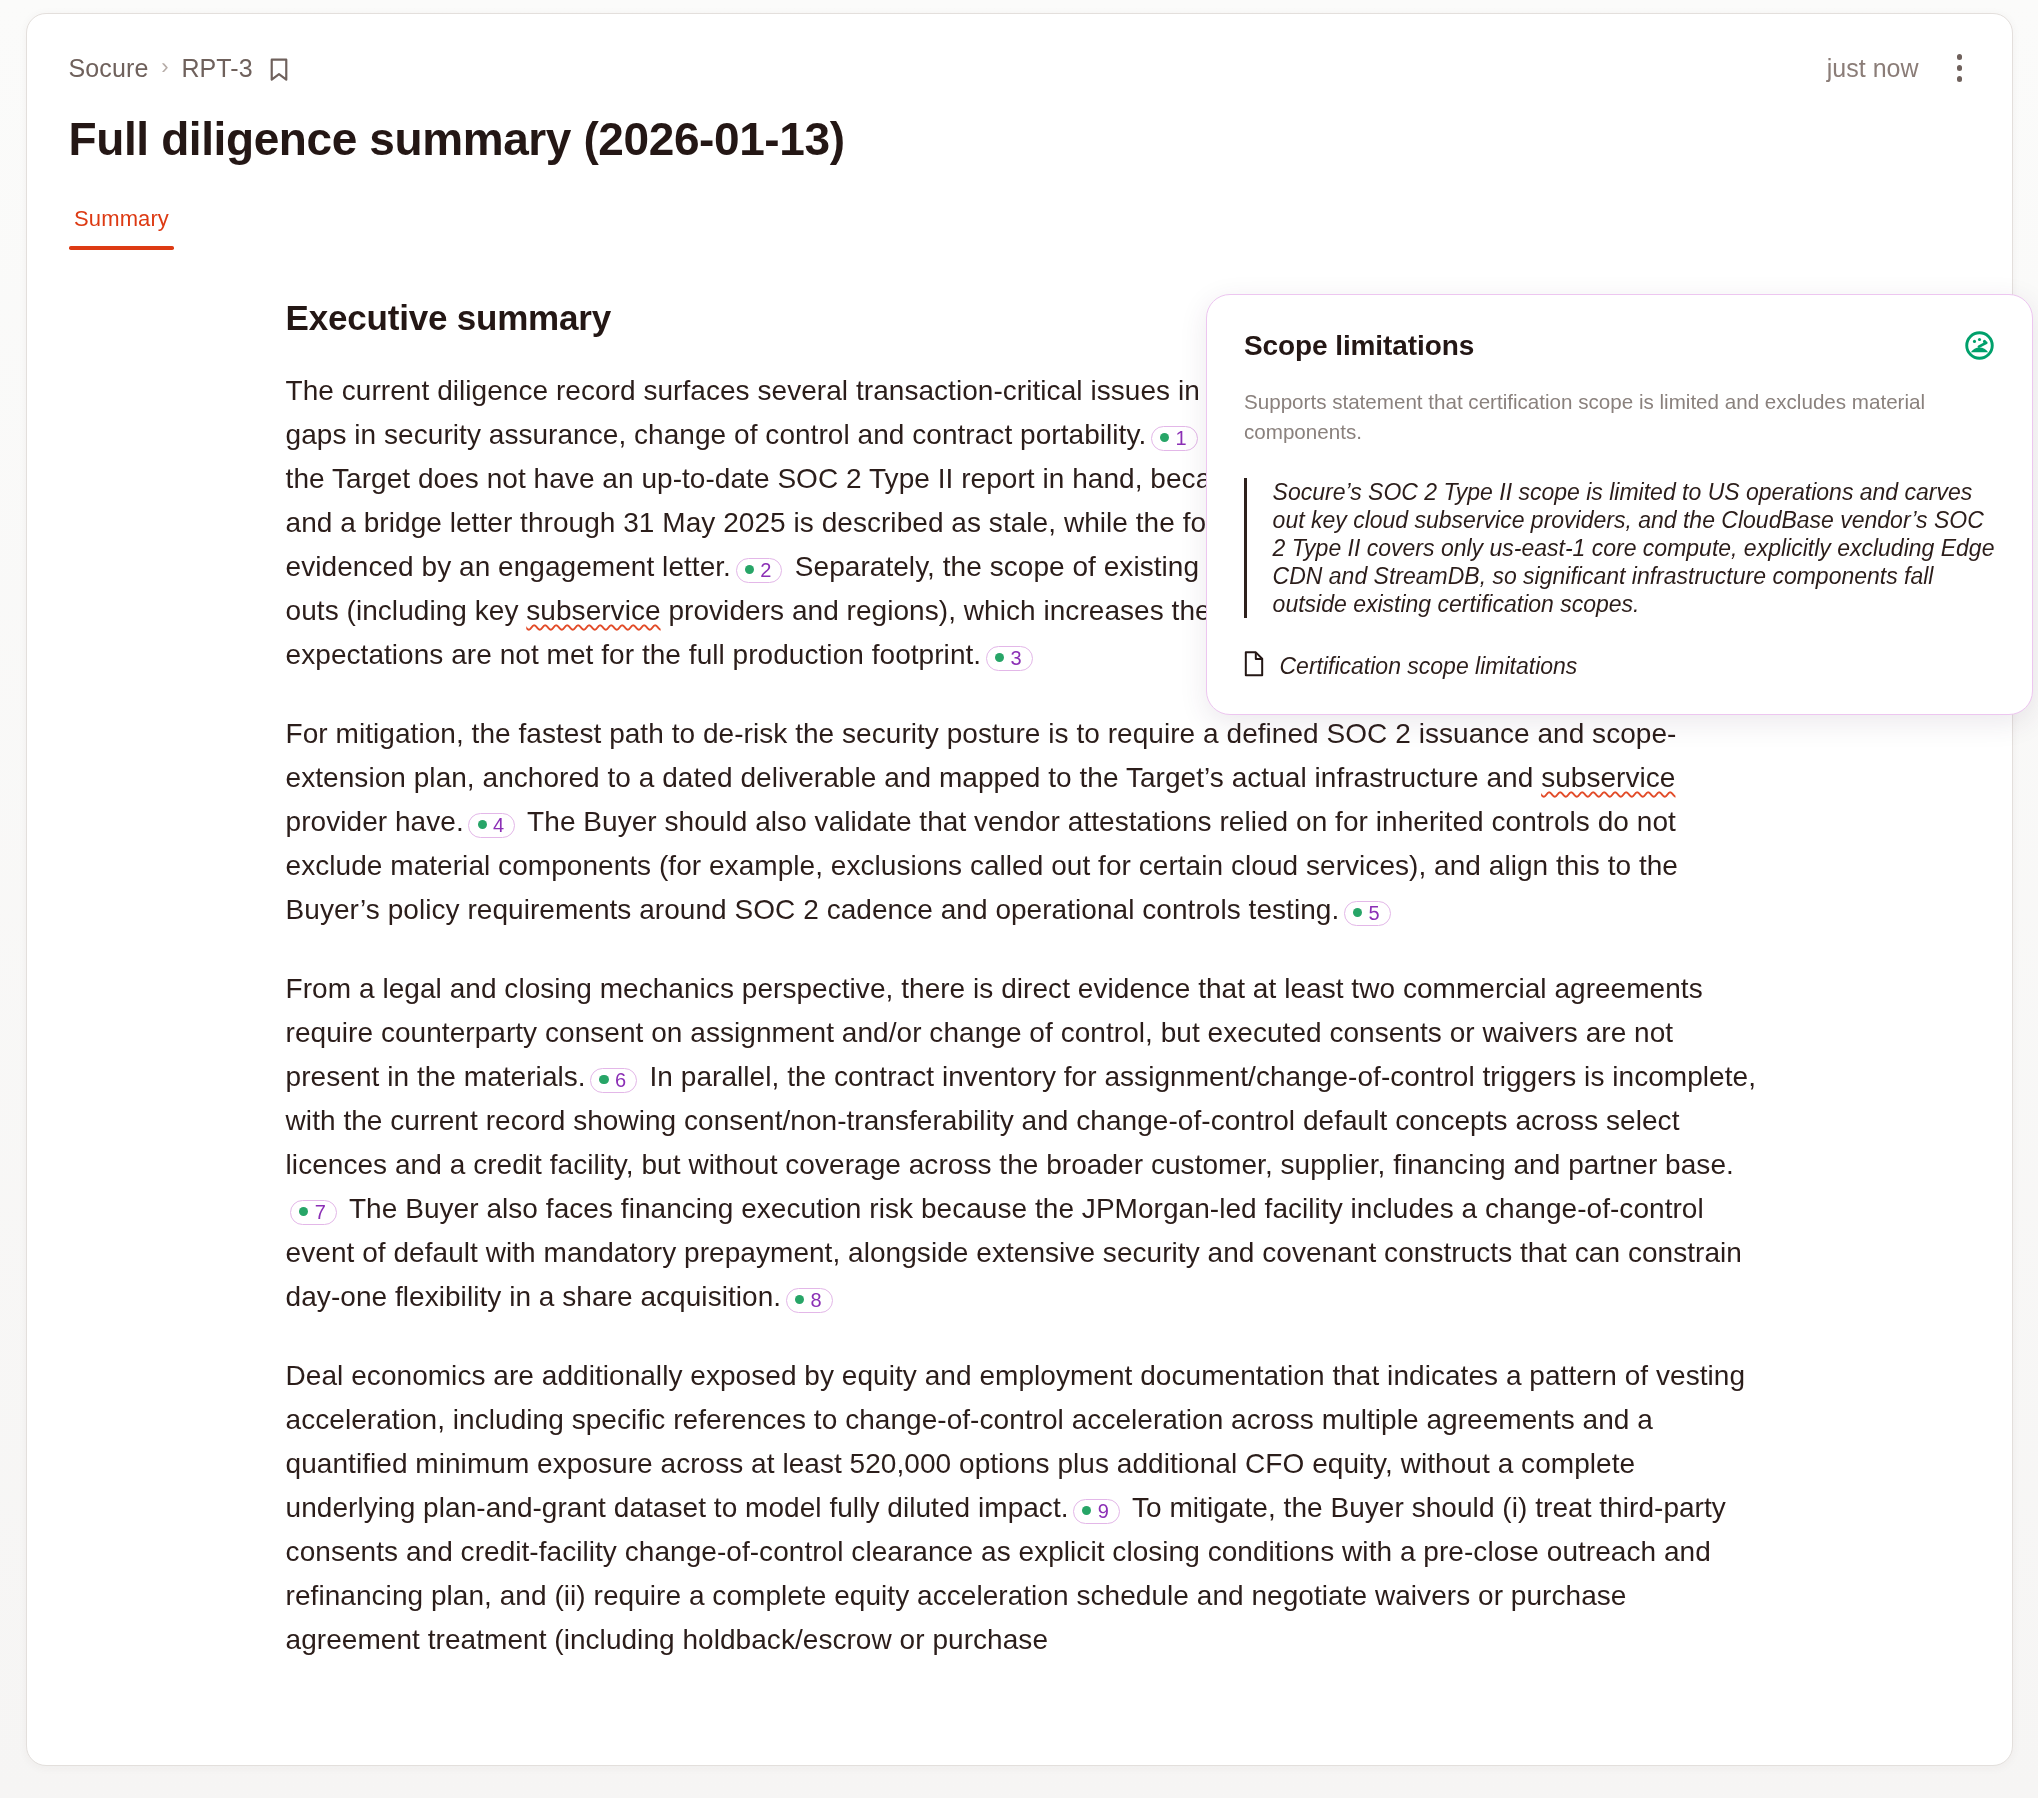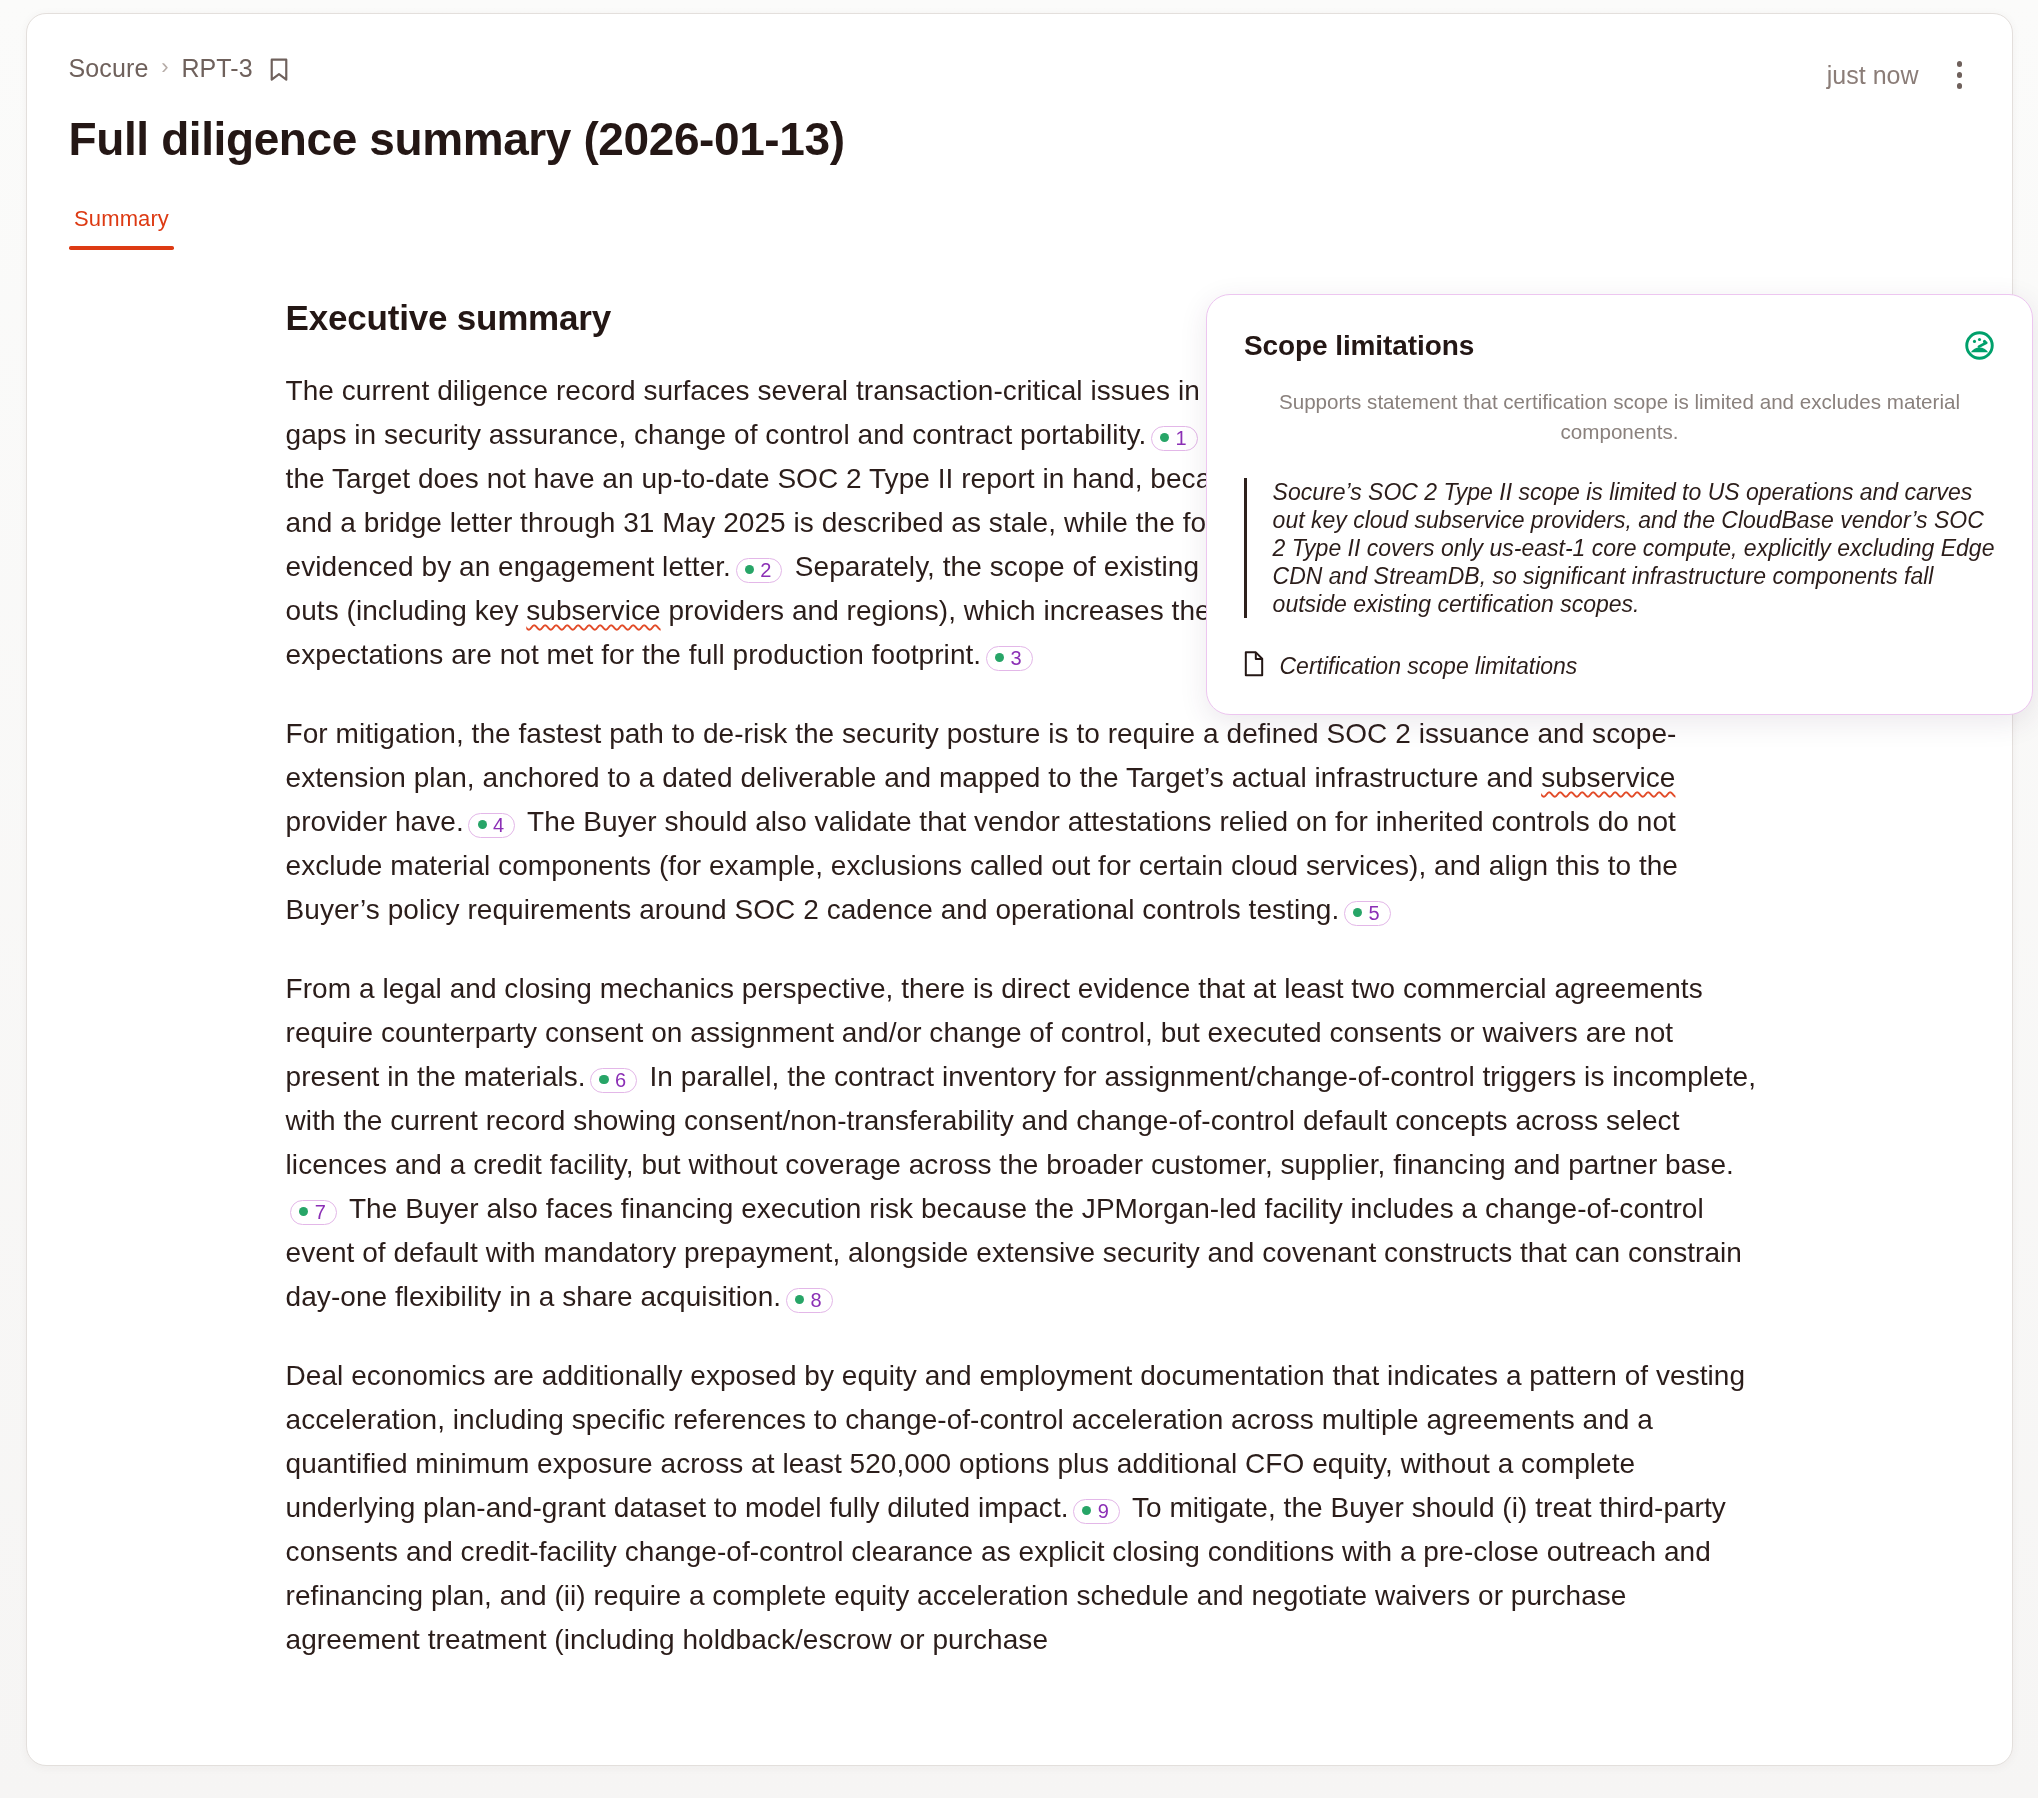--- a/index.html
+++ b/index.html
@@ -63,21 +63,21 @@
   .crumb-current { color: #6f615c; }
   .bookmark-icon {
     display: inline-flex;
     margin-left: 3.7px;
     transform: translateY(0.9px);
   }
 
   .header-right {
     position: absolute;
     right: 42px;
-    top: 44px;
+    top: 37px;
     display: flex;
     align-items: center;
     gap: 31px;
   }
   .timestamp {
     font-size: 25px;
     color: #8b7d78;
   }
   .kebab-menu {
     display: flex;
@@ -220,21 +220,20 @@
     color: #241715;
     letter-spacing: -0.1px;
   }
   .gauge-icon { flex: 0 0 auto; }
 
   .pop-sub {
     margin-top: 23px;
     font-size: 20.6px;
     line-height: 30px;
     color: #8a817d;
-    text-align: center;
   }
 
   .pop-quote {
     margin-top: 31px;
     border-left: 3.7px solid #2e211d;
     padding-left: 25.6px;
     font-style: italic;
     font-size: 23px;
     line-height: 28px;
     color: #2b1d1a;

